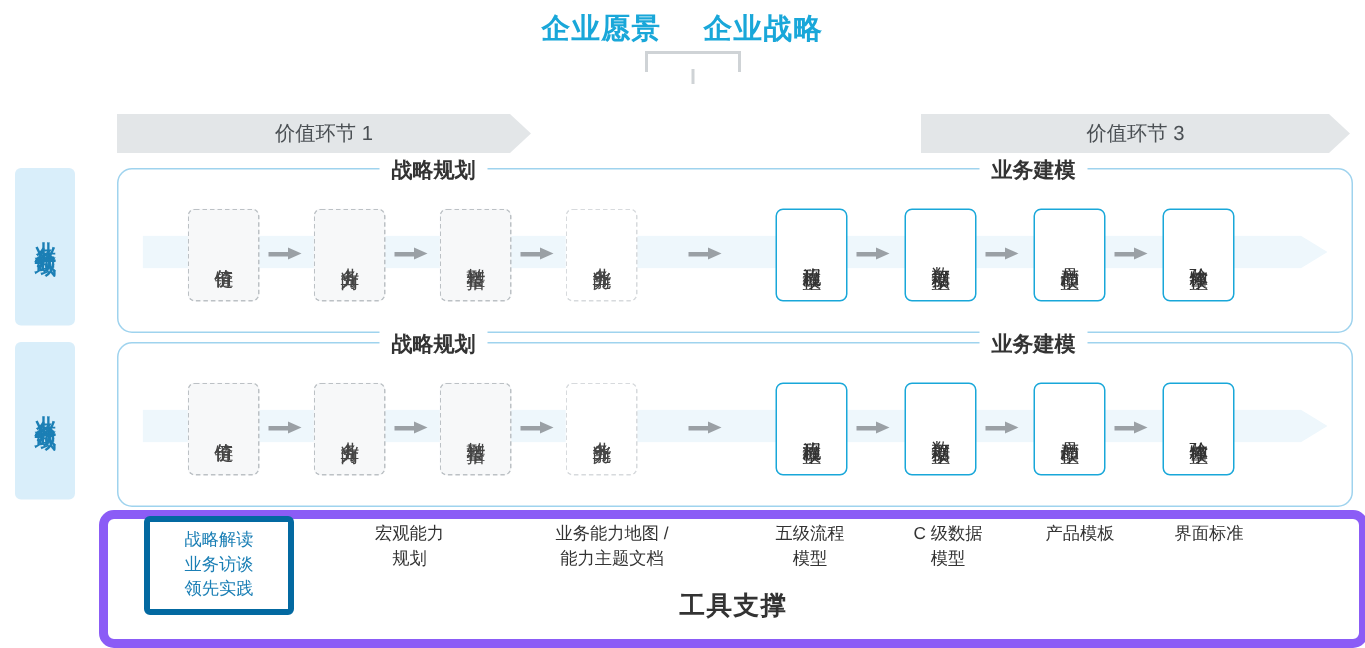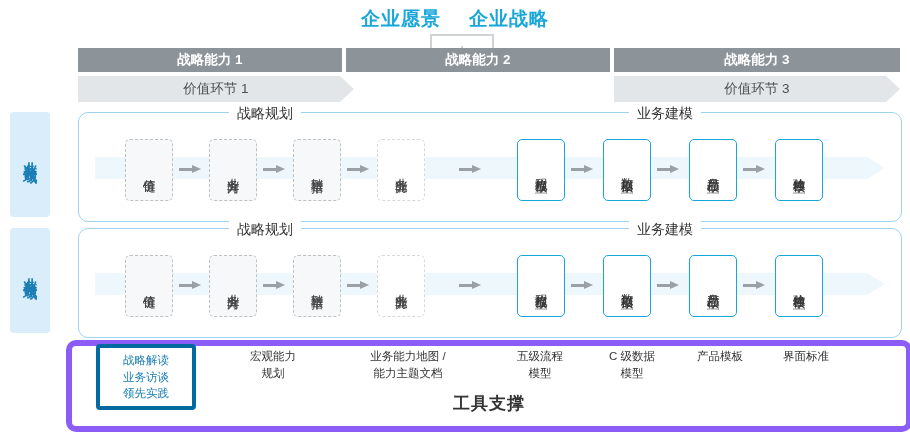--- a/index.html
+++ b/index.html
@@ -86,22 +86,22 @@
   .band-arrow{
     position:absolute;left:16px;top:44px;width:790px;height:22px;
     background:#eef7fc;
     clip-path:polygon(0 0,772px 0,790px 11px,772px 22px,0 22px);
   }
 
   
   .sec-title{
     position:absolute;
     background:#ffffff;
-    font-size:14px;font-weight:normal;color:#333;
-    padding:0 8px;height:18px;line-height:18px;
+    font-size:14px;font-weight:bold;color:#333;
+    padding:0 8px;height:18px;line-height:18px;margin-left:24px;
   }
 
   
   .node{
     position:absolute;top:26px;width:46px;height:60px;
     border-radius:5px;
     display:flex;align-items:center;justify-content:center;
     font-size:12.5px;line-height:1.15;text-align:center;
     writing-mode:vertical-rl;
     letter-spacing:1px;
@@ -144,25 +144,20 @@
 </head>
 <body>
 
 <div class="root">
 
   <div class="top-titles">
     <span>企业愿景</span><span>企业战略</span>
   </div>
   <div class="bracket"></div>
 
-  <div class="cap-row">
-    <div class="cap-cell cap1">战略能力 1</div>
-    <div class="cap-cell cap2">战略能力 2</div>
-    <div class="cap-cell cap3">战略能力 3</div>
-  </div>
 
   <div class="val-row">
     <div class="val-cell val1">价值环节 1</div>
     <div class="val-cell val3">价值环节 3</div>
   </div>
 
   <div class="domain-label dl1">业务领域 1</div>
   <div class="domain-label dl2">业务领域 2</div>
 
   <div class="band band1">

